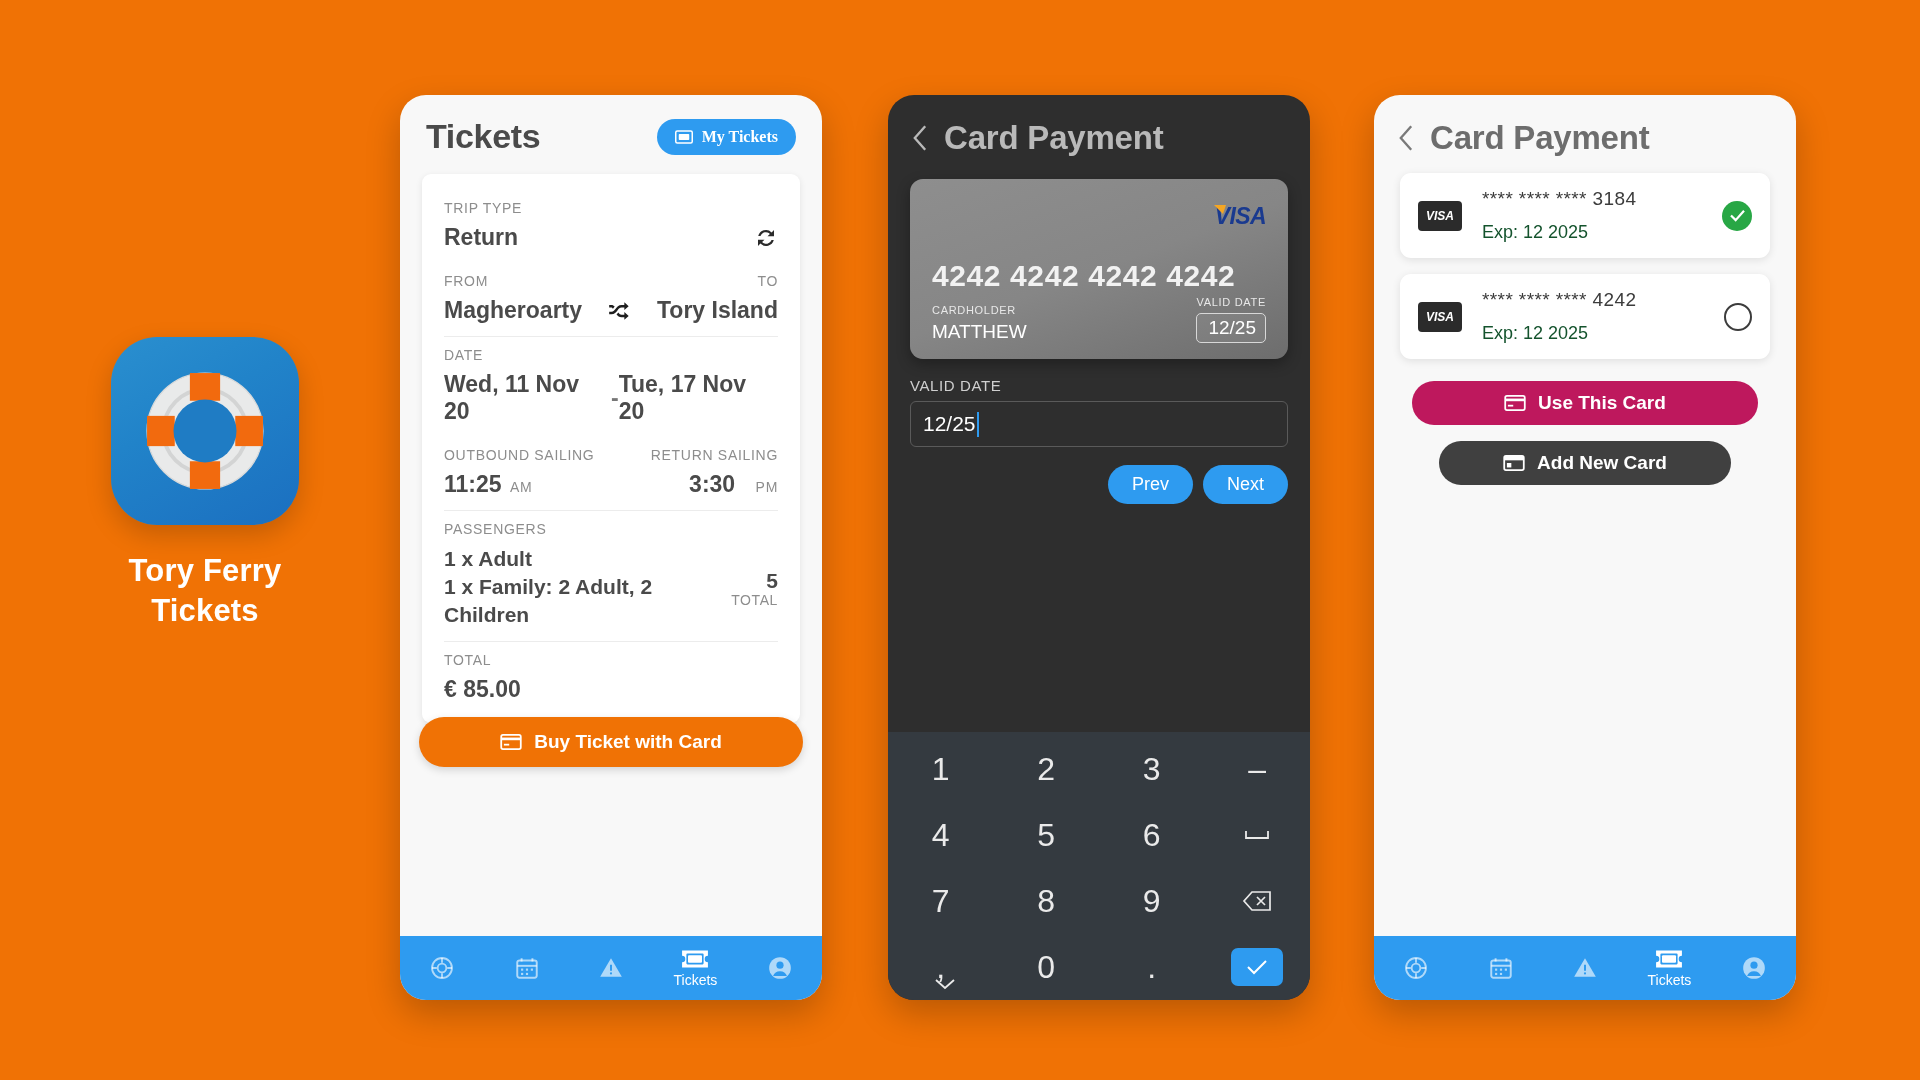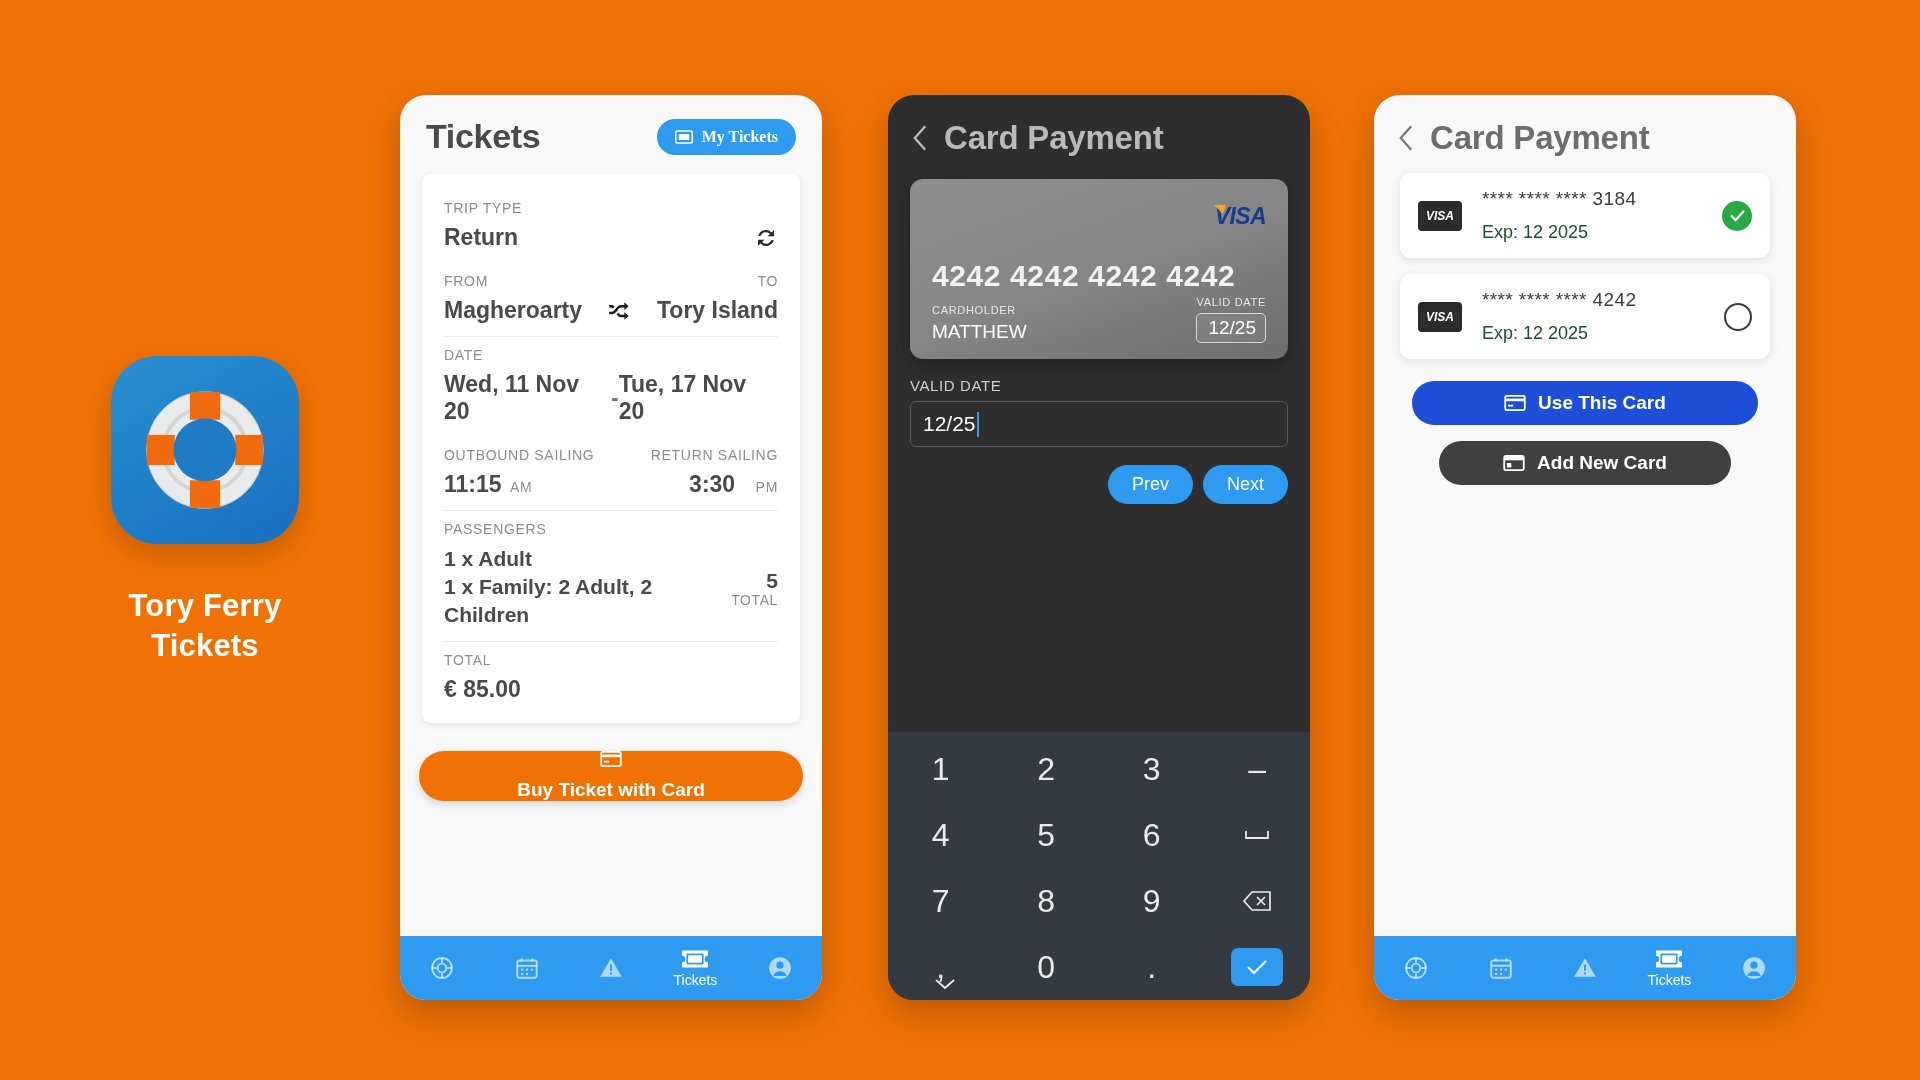--- a/index.html
+++ b/index.html
@@ -5,22 +5,22 @@
   * { margin:0; padding:0; box-sizing:border-box; }
   html,body { width:1920px; height:1080px; overflow:hidden; }
   body {
     background:#f07205;
     font-family:"Liberation Sans", sans-serif;
     position:relative;
   }
 
   
   .brand {
-    position:absolute; left:105px; top:356px; width:200px;
-    display:flex; flex-direction:column; align-items:center;gap:16px;
+    position:absolute; left:105px; top:337px; width:200px;
+    display:flex; flex-direction:column; align-items:center;
   }
   .app-icon {
     width:188px; height:188px; border-radius:46px;
     background:linear-gradient(150deg,#2a8fcf 0%,#2183c9 40%,#1b6fc0 100%);
     display:flex; align-items:center; justify-content:center;
     box-shadow:0 10px 26px rgba(0,0,0,.18);
   }
   .lifebuoy { width:126px; height:126px; position:relative; }
   .brand-title {
     margin-top:26px; text-align:center; color:#fff;
@@ -173,21 +173,21 @@
     width:30px; height:30px; border-radius:50%; background:#28a745;
     display:flex; align-items:center; justify-content:center; flex:0 0 auto;
     cursor:pointer;
   }
   .sel-off {
     width:28px; height:28px; border-radius:50%;
     border:2px solid #3c3c3c; flex:0 0 auto; cursor:pointer;
   }
   .use-card-btn {
     display:block; margin:22px auto 0 auto; width:346px; height:44px;
-    background:#1d4ed8; border:none; border-radius:22px; color:#fff;
+    background:#be185d; border:none; border-radius:22px; color:#fff;
     font-size:19px; font-weight:bold; cursor:pointer; font-family:inherit;
   }
   .add-card-btn {
     display:block; margin:16px auto 0 auto; width:292px; height:44px;
     background:#404040; border:none; border-radius:22px; color:#fff;
     font-size:19px; font-weight:bold; cursor:pointer; font-family:inherit;
   }
   .btn-inner { display:flex; align-items:center; justify-content:center; gap:12px; }
 </style>
 </head>
@@ -265,21 +265,21 @@
       </div>
     </div>
 
     <div class="sect">
       <div class="row-sb">
         <div class="flabel">OUTBOUND SAILING</div>
         <div class="flabel">RETURN SAILING</div>
       </div>
       <div class="row-sb" style="margin-top:8px;">
         <div>
-          <span class="fvalue">11:15</span>
+          <span class="fvalue">11:25</span>
           <span class="flabel" style="margin-left:4px;">AM</span>
         </div>
         <div>
           <span class="fvalue">3:30</span>
           <span class="flabel" style="margin-left:16px;">PM</span>
         </div>
       </div>
     </div>
 
     <div class="divider"></div>
@@ -299,21 +299,21 @@
     </div>
 
     <div class="divider"></div>
 
     <div class="sect">
       <div class="flabel">TOTAL</div>
       <div class="fvalue" style="margin-top:8px;">€ 85.00</div>
     </div>
   </div>
 
-  <button class="buy-btn" style="position:absolute; left:19px; top:656px; width:384px;flex-direction:column;">
+  <button class="buy-btn" style="position:absolute; left:19px; top:622px; width:384px;">
     <svg width="22" height="16" viewBox="0 0 24 18">
       <rect x="1" y="1" width="22" height="16" rx="2" fill="none" stroke="#fff" stroke-width="2"></rect>
       <rect x="1" y="4" width="22" height="3" fill="#fff"></rect>
       <rect x="4" y="11" width="6" height="2" fill="#fff"></rect>
     </svg>
     <span>Buy Ticket with Card</span>
   </button>
 
   <div class="navbar">
     <div class="nav-item">

